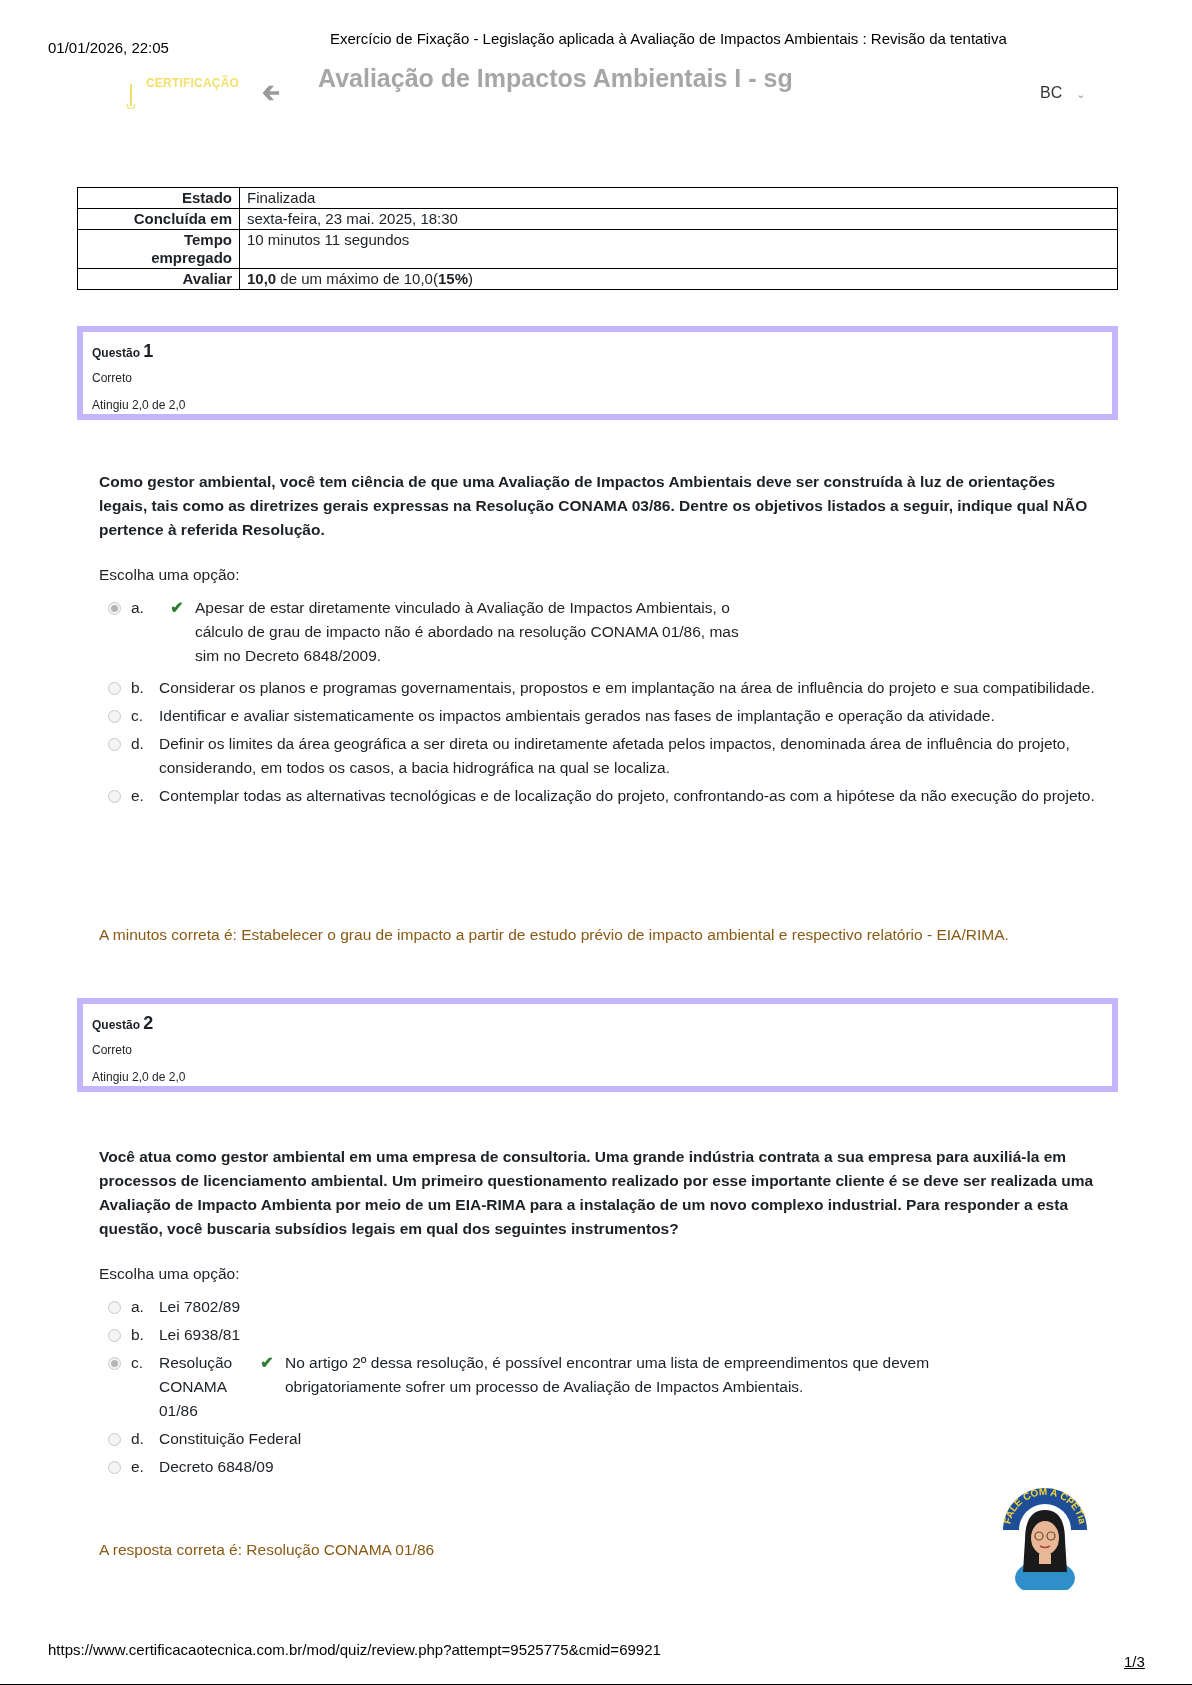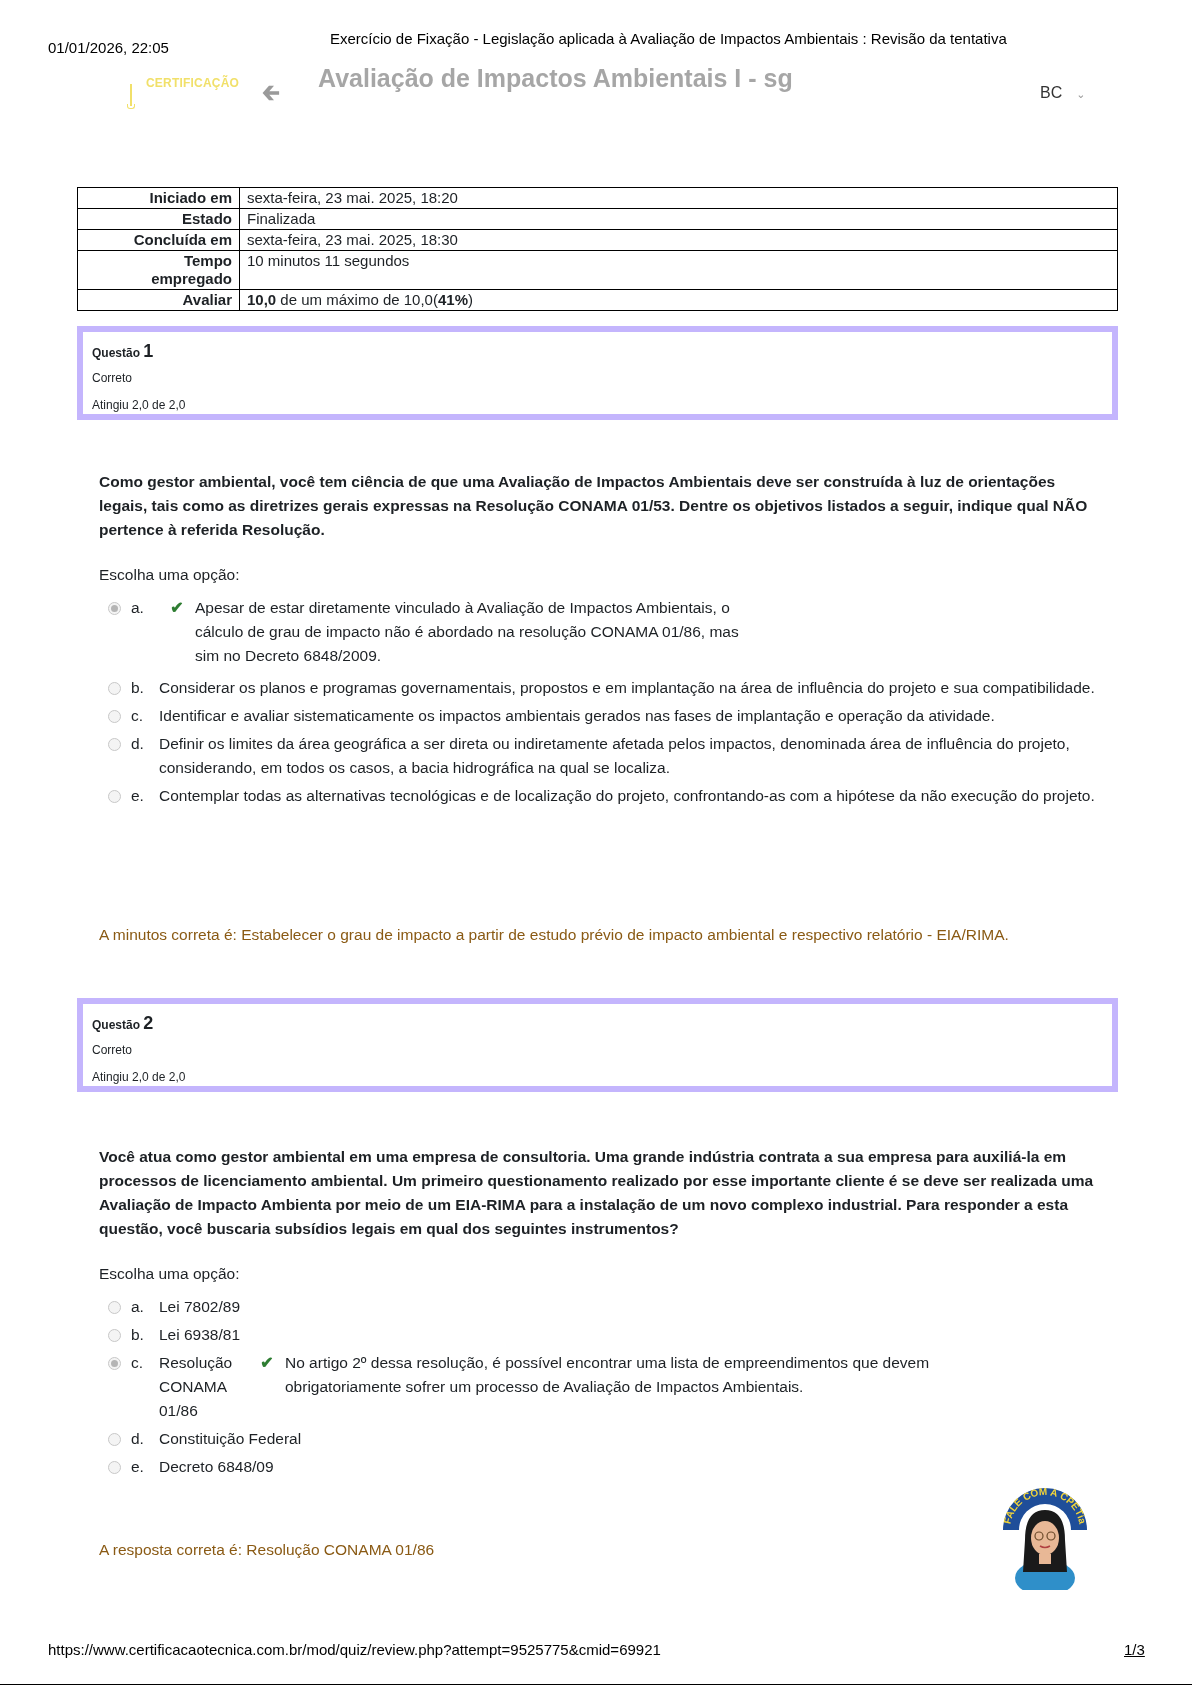--- a/index.html
+++ b/index.html
@@ -43,21 +43,21 @@
   .opt-text { flex: 1; }
   .check { color: #2e7d32; font-size: 16px; width: 36px; flex: none; text-align: center; font-weight: bold; }
   .feedback { flex: none; }
 
   .rightanswer { position: absolute; left: 99px; font-size: 15.5px; color: #8a5a14; }
 
   .chat-widget { position: absolute; left: 995px; top: 1480px; width: 100px; height: 110px; cursor: pointer; }
 
   .print-footer { position: absolute; top: 1641px; left: 0; width: 1192px; font-size: 15px; color: #000; }
   .print-url { position: absolute; left: 48px; top: 0; }
-  .print-page { position: absolute; left: 1124px; top: 0; text-decoration: underline; }
+  .print-page { position: absolute; left: 1124px; top: 12px; text-decoration: underline; }
   .bottom-bar { position: absolute; left: 0; top: 1684px; width: 1192px; height: 1px; background: #000; }
 </style>
 </head>
 <body>
 
 <div class="print-header">
   <span class="print-date">01/01/2026, 22:05</span>
   <span class="print-title">Exercício de Fixação - Legislação aplicada à Avaliação de Impactos Ambientais : Revisão da tentativa</span>
 </div>
 
@@ -69,51 +69,47 @@
   </div>
   <span class="back-arrow">🡰</span>
   <div class="course-title">Avaliação de Impactos Ambientais I - sg</div>
   <div class="user-menu">
     <span>BC</span><span class="chev">⌄</span>
   </div>
 </div>
 
 <table class="summary">
   <tbody>
-      <tr>
-    <td class="lbl">Iniciado em</td>
-    <td class="val">sexta-feira, 23 mai. 2025, 18:20</td>
-  </tr>
   <tr>
     <td class="lbl">Estado</td>
     <td class="val">Finalizada</td>
   </tr>
   <tr>
     <td class="lbl">Concluída em</td>
     <td class="val">sexta-feira, 23 mai. 2025, 18:30</td>
   </tr>
   <tr>
     <td class="lbl" style="width:162px;"><span style="display:inline-block;width:100px;">Tempo empregado</span></td>
     <td class="val">10 minutos 11 segundos</td>
   </tr>
   <tr>
     <td class="lbl">Avaliar</td>
-    <td class="val"><b>10,0</b><span> de um máximo de 10,0(</span><b>41%</b><span>)</span></td>
+    <td class="val"><b>10,0</b><span> de um máximo de 10,0(</span><b>15%</b><span>)</span></td>
   </tr>
 </tbody>
   </table>
 
 <div class="q-info" style="top:326px;">
   <div class="qno"><span>Questão</span> <b>1</b></div>
   <div class="state">Correto</div>
   <div class="grade">Atingiu 2,0 de 2,0</div>
 </div>
 
 <div class="q-content" style="top:470px;">
-  <div class="q-text">Como gestor ambiental, você tem ciência de que uma Avaliação de Impactos Ambientais deve ser construída à luz de orientações legais, tais como as diretrizes gerais expressas na Resolução CONAMA 01/53. Dentre os objetivos listados a seguir, indique qual NÃO pertence à referida Resolução.</div>
+  <div class="q-text">Como gestor ambiental, você tem ciência de que uma Avaliação de Impactos Ambientais deve ser construída à luz de orientações legais, tais como as diretrizes gerais expressas na Resolução CONAMA 03/86. Dentre os objetivos listados a seguir, indique qual NÃO pertence à referida Resolução.</div>
   <div class="prompt">Escolha uma opção:</div>
   <div class="answer">
     <div class="opt">
       <span class="radio checked"></span>
       <span class="letter">a.</span>
       <span class="check">✔</span>
       <span class="feedback" style="width:566px;">Apesar de estar diretamente vinculado à Avaliação de Impactos Ambientais, o cálculo de grau de impacto não é abordado na resolução CONAMA 01/86, mas sim no Decreto 6848/2009.</span>
     </div>
     <div class="opt" style="margin-top:8px;">
       <span class="radio"></span>

